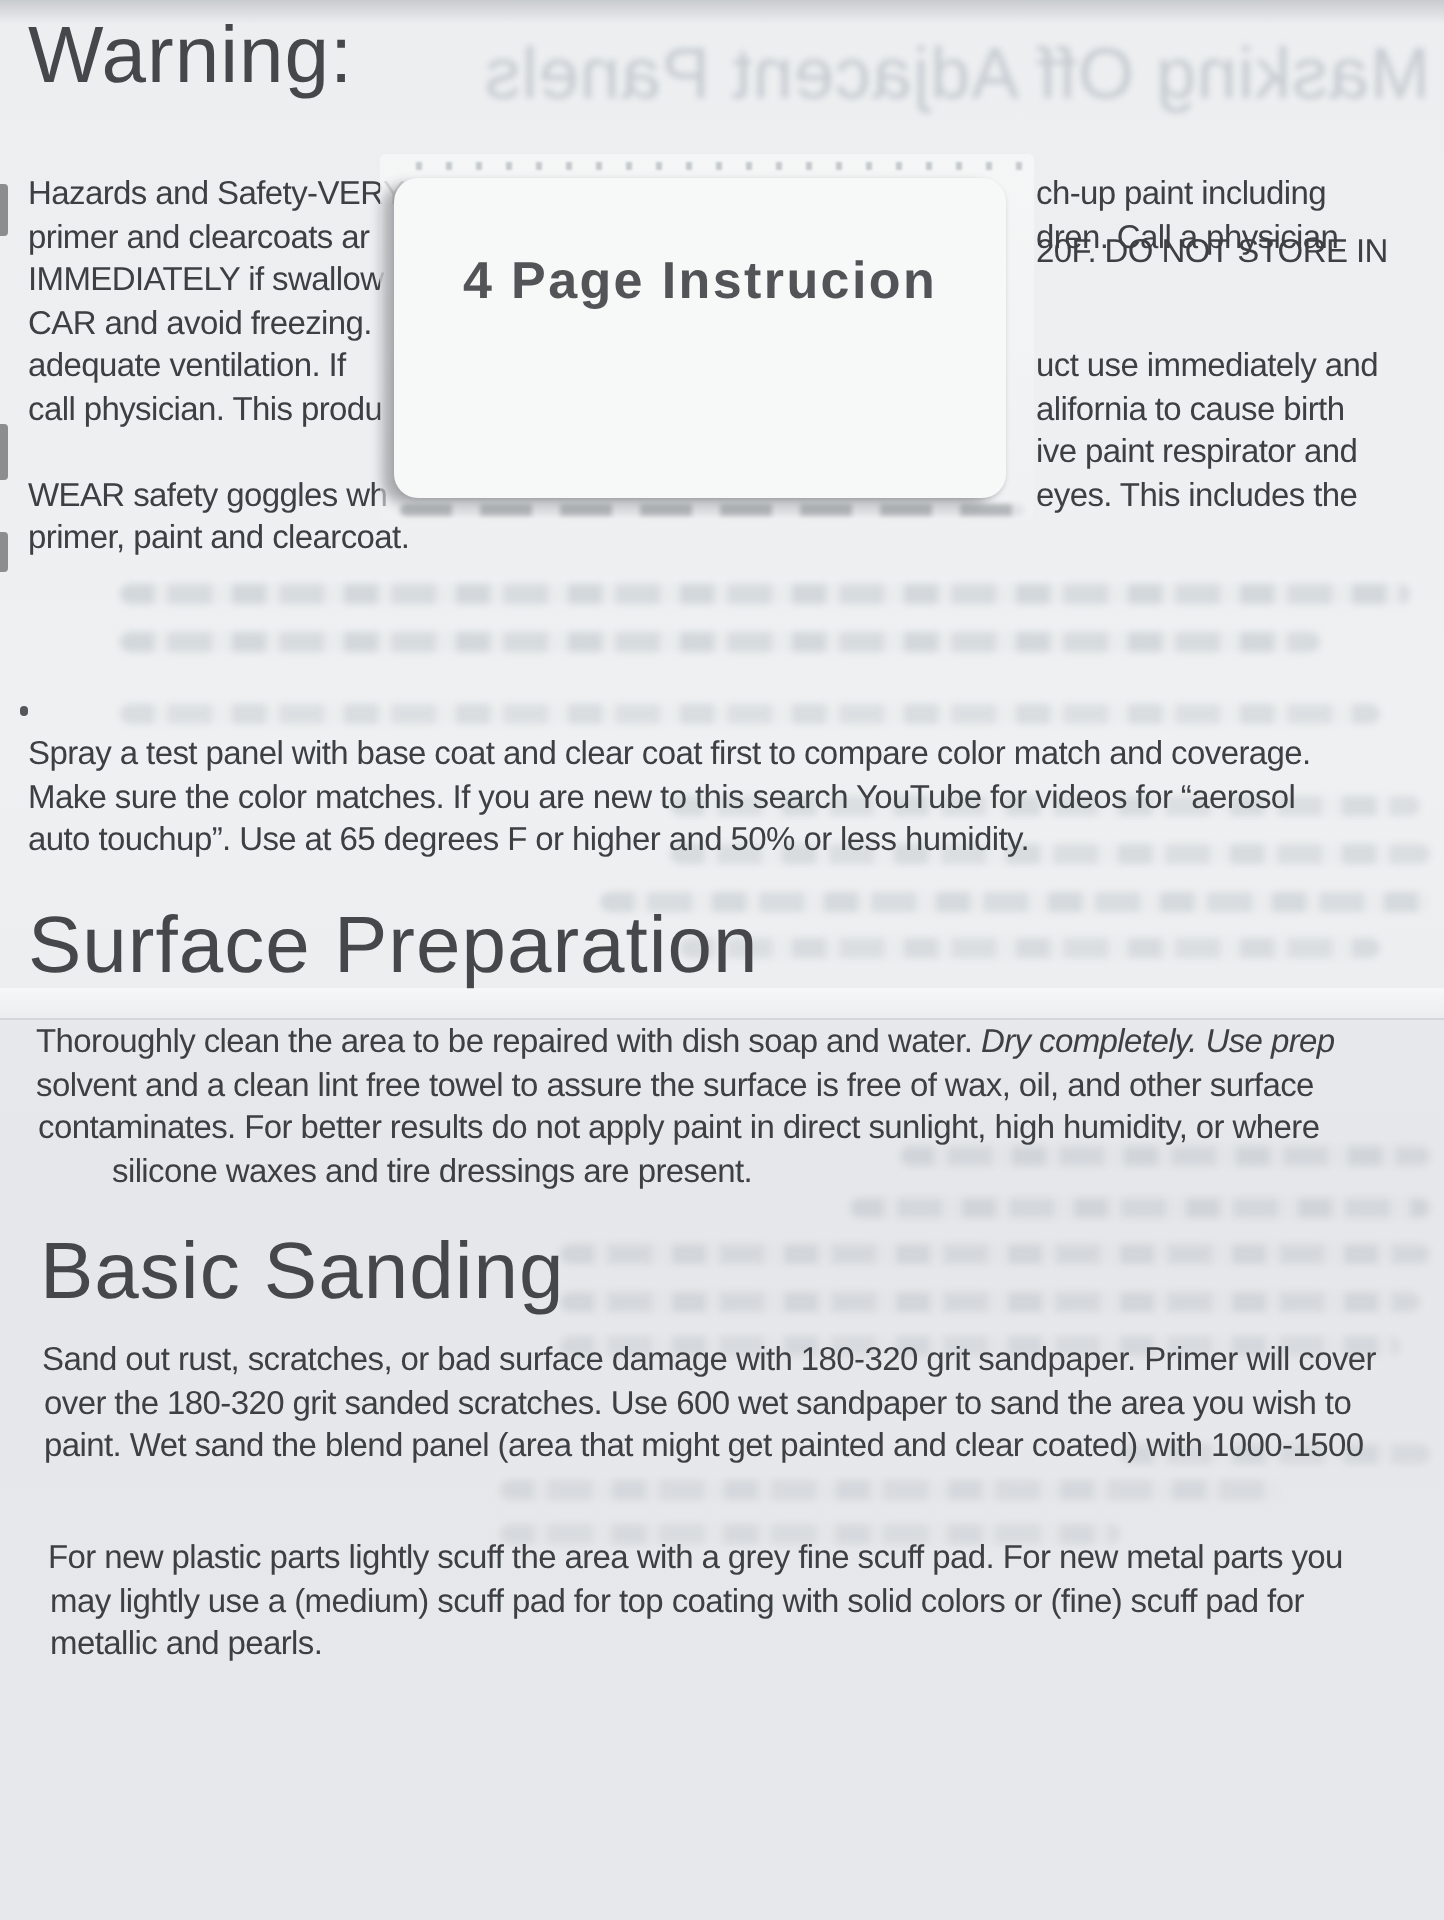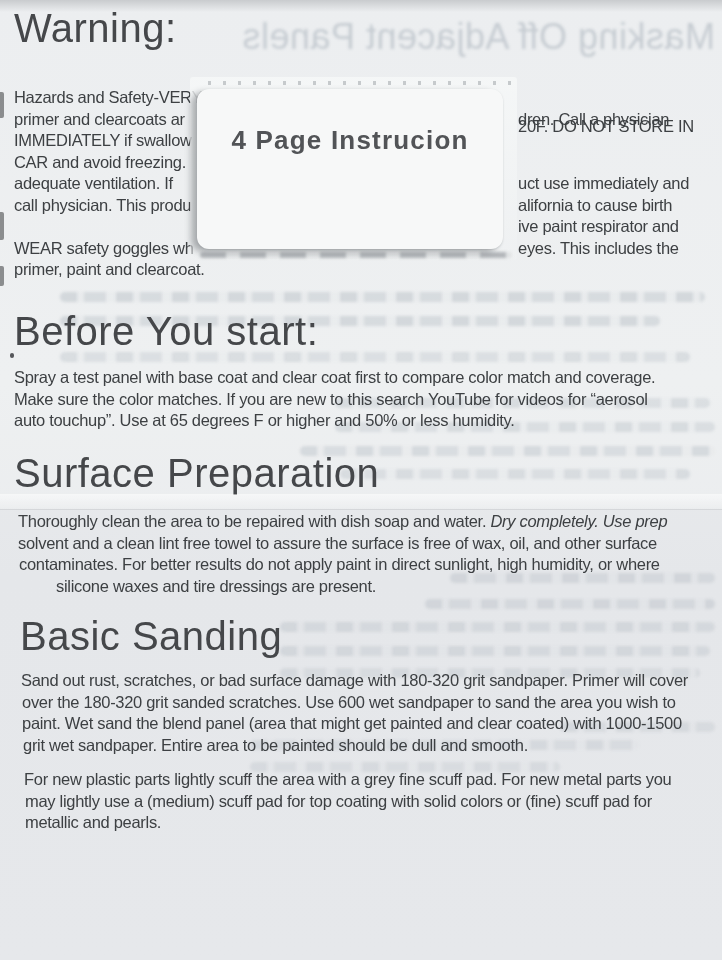--- a/index.html
+++ b/index.html
@@ -120,20 +120,21 @@
   <div class="bl" style="left:280px;top:622px;width:435px;opacity:.8;"></div>
   <div class="bl" style="left:280px;top:646px;width:430px;opacity:.8;"></div>
   <div class="bl" style="left:280px;top:668px;width:420px;opacity:.7;"></div>
   <div class="bl" style="left:560px;top:722px;width:155px;opacity:.7;"></div>
   <div class="bl" style="left:250px;top:740px;width:390px;opacity:.7;"></div>
   <div class="bl" style="left:250px;top:762px;width:310px;opacity:.65;"></div>
 
   <div class="h" style="left:14px;top:6px;">Warning:</div>
 
   <div class="t" style="left:14px;top:88px;">Hazards and Safety-VERY</div>
+  <div class="t wr" style="top:88px;">ch-up paint including</div>
   <div class="t" style="left:14px;top:109.5px;">primer and clearcoats ar</div>
   <div class="t wr" style="top:109.5px;">dren. Call a physician</div>
   <div class="t" style="left:14px;top:131px;">IMMEDIATELY if swallow</div>
   <div class="t wr" style="top:117px;text-align:center;">20F. DO NOT STORE IN</div>
   <div class="t" style="left:14px;top:152.5px;">CAR and avoid freezing.</div>
   <div class="t" style="left:14px;top:174px;">adequate ventilation. If</div>
   <div class="t wr" style="top:174px;">uct use immediately and</div>
   <div class="t" style="left:14px;top:195.5px;">call physician. This produ</div>
   <div class="t wr" style="top:195.5px;">alifornia to cause birth</div>
   <div class="t wr" style="top:217px;">ive paint respirator and</div>
@@ -141,36 +142,34 @@
   <div class="t wr" style="top:238.5px;">eyes. This includes the</div>
   <div class="t" style="left:14px;top:260px;">primer, paint and clearcoat.</div>
 
   <div class="liner"></div>
   <div class="perforation"></div>
   <div class="label-shadow-bottom"></div>
   <div class="label">
     <div class="l1">4 Page Instrucion</div>
   </div>
 
-  <div class="h" style="left:14px;top:309px;">Before You start:</div>
   <div class="dot"></div>
   <div class="t" style="left:14px;top:368px;">Spray a test panel with base coat and clear coat first to compare color match and coverage.</div>
   <div class="t" style="left:14px;top:389.5px;">Make sure the color matches.  If you are new to this search YouTube for videos for “aerosol</div>
   <div class="t" style="left:14px;top:411px;">auto touchup”.  Use at 65 degrees F or higher and 50% or less humidity.</div>
 
   <div class="h" style="left:14px;top:451px;">Surface Preparation</div>
   <div class="crease"></div>
   <div class="lower-tint"></div>
   <div class="t" style="left:18px;top:512px;"><span>Thoroughly clean the area to be repaired with dish soap and water.  </span><i>Dry completely. Use prep</i></div>
   <div class="t" style="left:18px;top:533.5px;">solvent and a clean lint free towel to assure the surface is free of wax, oil, and other surface</div>
   <div class="t" style="left:19px;top:555px;">contaminates. For better results do not apply paint in direct sunlight, high humidity, or where</div>
   <div class="t" style="left:20px;top:576.5px;margin-left:36px;">silicone waxes and tire dressings are present.</div>
 
   <div class="h" style="left:20px;top:614px;">Basic Sanding</div>
   <div class="t" style="left:21px;top:671px;">Sand out rust, scratches, or bad surface damage with 180-320 grit sandpaper. Primer will cover</div>
   <div class="t" style="left:22px;top:692.5px;">over the 180-320 grit sanded scratches. Use 600 wet sandpaper to sand the area you wish to</div>
   <div class="t" style="left:22px;top:714px;">paint. Wet sand the blend panel (area that might get painted and clear coated) with 1000-1500</div>
-  <div class="t" style="left:23px;top:735.5px;">grit wet sandpaper. Entire area to be painted should be dull and smooth.</div>
   <div class="t" style="left:24px;top:770px;">For new plastic parts lightly scuff the area with a grey fine scuff pad. For new metal parts you</div>
   <div class="t" style="left:25px;top:791.5px;">may lightly use a (medium) scuff pad for top coating with solid colors or (fine) scuff pad for</div>
   <div class="t" style="left:25px;top:813px;">metallic and pearls.</div>
 
 </div>
 
 </body></html>

